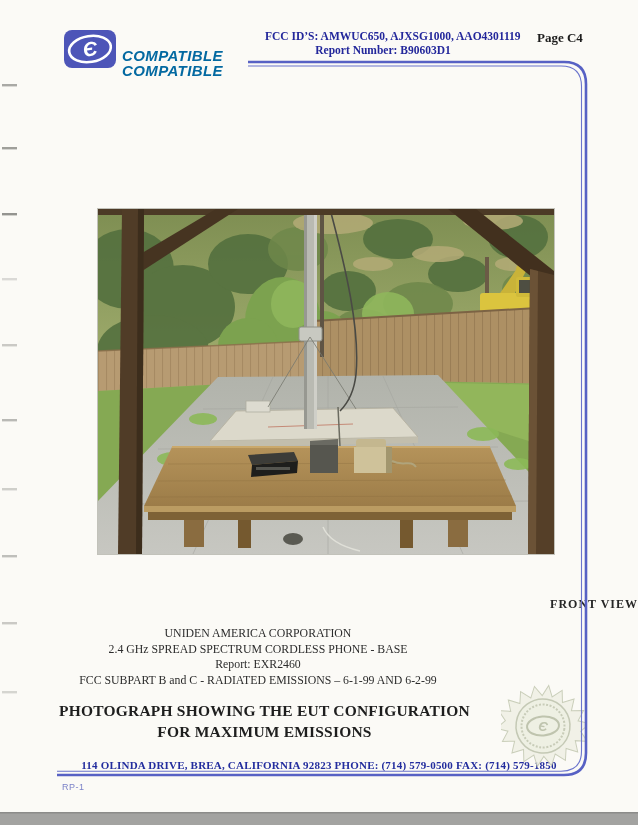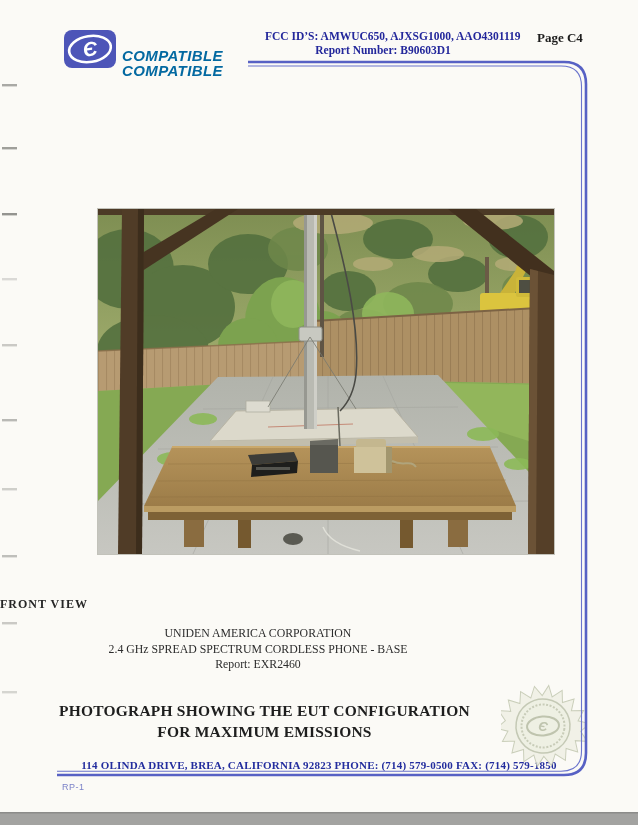--- a/index.html
+++ b/index.html
@@ -32,21 +32,21 @@
     font-size:13px;font-weight:bold;color:#1d1d1d;
   }
   
   .photo{
     left:97px;top:208px;width:456px;height:345px;
     border:1px solid #c2c2ba;box-sizing:content-box;background:#9aa768;
   }
   .photo svg{display:block;}
   
   .caption{
-    left:0;top:597px;width:638px;text-align:left;
+    left:0;top:597px;width:638px;text-align:right;
     font-size:12px;font-weight:bold;letter-spacing:1px;color:#262626;
   }
   .details{
     left:0;top:626px;width:516px;text-align:center;
     font-size:11.8px;line-height:15.6px;color:#2c2c2c;
   }
   .title{
     left:0;top:700px;width:529px;text-align:center;z-index:2;
     font-size:15.5px;font-weight:bold;line-height:21px;color:#1e1e1e;letter-spacing:.2px;
   }
@@ -257,20 +257,21 @@
       </g>
     </svg>
   </div>
 
   <div class="abs caption">FRONT VIEW</div>
 
   <div class="abs details">
     <div>UNIDEN AMERICA CORPORATION</div>
     <div>2.4 GHz SPREAD SPECTRUM CORDLESS PHONE - BASE</div>
     <div>Report: EXR2460</div>
+    <div>FCC SUBPART B and C - RADIATED EMISSIONS – 6-1-99 AND 6-2-99</div>
   </div>
 
   <div class="abs title">
     <div>PHOTOGRAPH SHOWING THE EUT CONFIGURATION</div>
     <div>FOR MAXIMUM EMISSIONS</div>
   </div>
 
   <svg class="abs seal" viewBox="0 0 84 84">
     <g transform="rotate(8 42 42)">
       <polygon fill="#f0f1e6" stroke="#c5cab4" stroke-width="1" points="42,1 47,12 56,4 58,16 69,11 68,23 80,21 76,32 88,33 80,42 88,51 76,52 80,63 68,61 69,73 58,68 56,80 47,72 42,83 37,72 28,80 26,68 15,73 16,61 4,63 8,52 -4,51 4,42 -4,33 8,32 4,21 16,23 15,11 26,16 28,4 37,12"></polygon>

